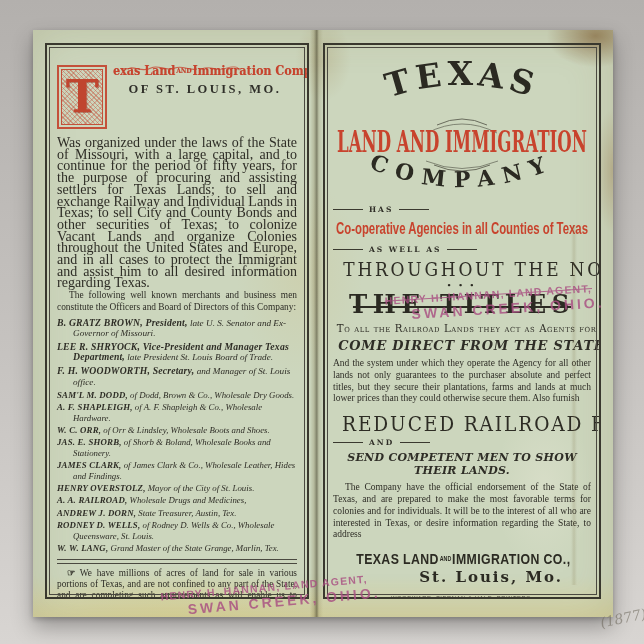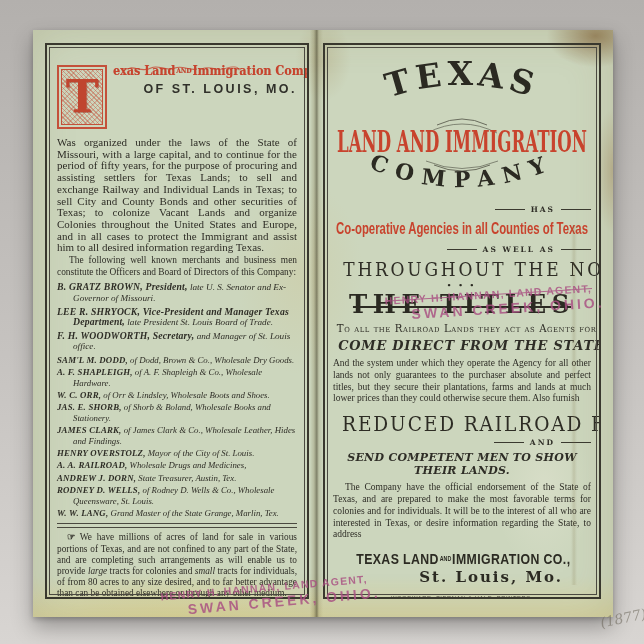--- a/index.html
+++ b/index.html
@@ -50,36 +50,36 @@
   }
   .lp-flourish{position:absolute;left:64px;top:-2px;}
   .lp-title{
     margin-left:56px;text-align:center;color:#c8432d;white-space:nowrap;
     font-family:"DejaVu Serif",serif;font-weight:bold;font-size:13px;
     transform:scaleX(.86);transform-origin:left center;margin-top:12px;
     text-shadow:.4px .4px 0 rgba(148,40,24,.35);
   }
   .lp-title .tiny-and{font-size:7px;letter-spacing:0;vertical-align:2px;margin:0 1px;}
   .lp-sub{
-    margin-left:52px;text-align:right;font-family:Liberation Sans, sans-serif;
+    margin-left:52px;text-align:center;font-family:Liberation Serif, serif;
     font-weight:bold;font-size:12.5px;letter-spacing:2.5px;margin-top:4px;color:#30302a;
   }
   .clear{clear:both;}
-  .intro1{font-size:11px;line-height:11.7px;text-align:justify;margin-top:4px;}
+  .intro1{font-size:14px;line-height:11.7px;text-align:justify;margin-top:4px;}
   .intro2{font-size:9.4px;line-height:11.7px;text-align:justify;text-indent:12px;margin-top:1px;margin-bottom:4px;}
   .officer{font-size:8.8px;line-height:10.4px;padding-left:16px;text-indent:-16px;margin-bottom:2px;font-style:italic;}
   .officer b{letter-spacing:.2px;}
   .officer.major{font-size:9.2px;line-height:10.8px;margin-bottom:2.5px;}
   .officer.major b{font-size:9.7px;}
   .double-rule{border-top:1px solid #4a4940;border-bottom:1px solid #4a4940;height:3px;margin:5px 0 4px;}
   .footnote{font-size:9.3px;line-height:11.2px;text-align:justify;text-indent:10px;}
   .footnote .hand{font-weight:bold;}
   .footnote i{font-style:italic;}
   
-  .dash-row{display:flex;align-items:center;justify-content:flex-end;gap:6px;}
+  .dash-row{display:flex;align-items:center;justify-content:flex-start;gap:6px;}
   .dash-row .rule{width:30px;height:1px;background:#3a392f;}
   .dash-row .dtext{font-family:"DejaVu Serif",serif;font-weight:bold;font-size:7.5px;letter-spacing:2px;color:#2e2d26;}
   .rp-agencies-wrap{margin-top:2px;text-align:center;}
   .rp-north{
     text-align:center;font-family:"DejaVu Serif",serif;font-size:18.5px;letter-spacing:3px;
     color:#2f2e26;transform:scaleX(.92);white-space:nowrap;margin-top:5px;
   }
   .rp-dots{text-align:center;font-weight:bold;font-size:9px;letter-spacing:3px;color:#2b2a22;line-height:8px;margin-top:1px;}
   .rp-titles{
     position:relative;text-align:center;font-family:"DejaVu Serif",serif;font-weight:bold;

